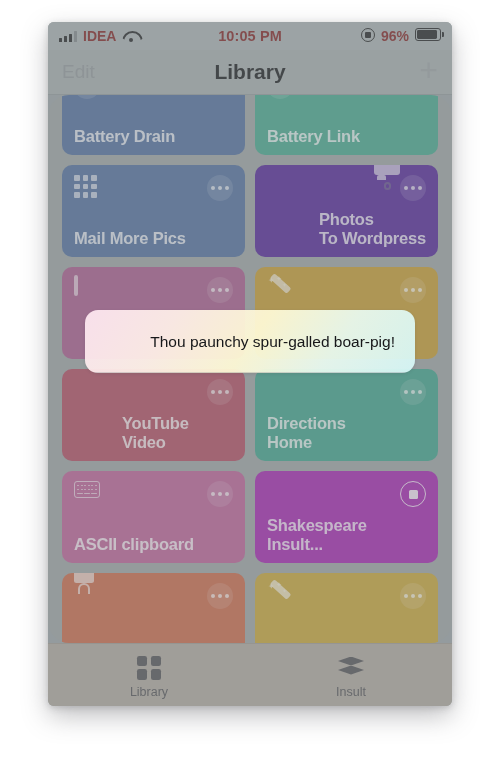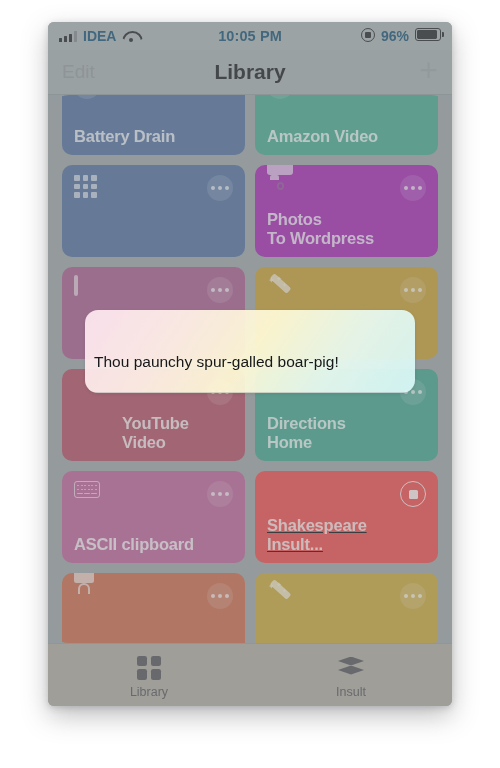--- a/index.html
+++ b/index.html
@@ -27,21 +27,21 @@
     box-shadow:0 10px 26px rgba(90,90,95,0.38), 0 2px 6px rgba(90,90,95,0.25);
   }
 
   
   #status-bar {
     position:relative;
     height:28px;
     background:#a8b0b1;
     display:flex; align-items:center;
     padding:0 11px;
-    color:#0c4a6e;
+    color:#7f1d1d;
     font-size:14.5px;
     font-weight:bold;
     z-index:6;
   }
   .sb-left { display:flex; align-items:center; gap:6px; flex:1 1 0; }
   .sb-center { flex:0 0 auto; letter-spacing:0.1px; }
   .sb-right { display:flex; justify-content:flex-end; gap:6px; flex:1 1 0; }
 
   .signal { display:flex; align-items:flex-end; gap:2px; height:11px; }
   .signal i { width:3px; background:#1b1d1e; border-radius:0.5px; display:block; }
@@ -264,26 +264,25 @@
     z-index:20;
     background:linear-gradient(125deg,
         rgba(255,232,242,0.93) 0%,
         rgba(255,240,232,0.93) 26%,
         rgba(255,250,214,0.93) 50%,
         rgba(233,250,240,0.93) 74%,
         rgba(215,248,248,0.93) 100%);
     box-shadow:0 1px 3px rgba(80,80,85,0.18);
   }
   #alert-message {
-    padding:22px 9px 20px;
-    text-align:left;
+    padding:22px 20px 20px;
+    text-align:right;
     font-size:15.5px;
     color:#17181a;
     line-height:1.3;
-    margin-top:20px;
   }
   #alert-divider {
     height:0.6px;
     background:rgba(130,130,135,0.30);
   }
   #alert-ok {
     height:45px;
     display:flex; align-items:center; justify-content:center;
     font-size:20px;
     color:#0a74ff;
@@ -361,21 +360,21 @@
           <div class="card" style="background: rgb(74, 106, 156);">
             <div class="card-top">
               <div class="ellipsis-btn"></div>
             </div>
             <div class="card-title" style="white-space: pre-line;">Battery Drain</div>
           </div>
           <div class="card" style="background: rgb(62, 166, 138);">
             <div class="card-top">
               <div class="ellipsis-btn"></div>
             </div>
-            <div class="card-title" style="white-space: pre-line;">Amazon Video</div>
+            <div class="card-title" style="white-space: pre-line;">Battery Link</div>
           </div>
           <div class="card" style="background: rgb(74, 106, 156);">
             <div class="card-top">
               <span class="card-icon">
                 <span class="ic-grid">
                   <i></i>
                   <i></i>
                   <i></i>
                   <i></i>
                   <i></i>
@@ -384,22 +383,23 @@
                   <i></i>
                   <i></i>
                 </span>
               </span>
               <div class="ellipsis-btn">
                 <i></i>
                 <i></i>
                 <i></i>
               </div>
             </div>
-          </div>
-          <div class="card" style="background: #a21caf;">
+            <div class="card-title" style="white-space: pre-line;">Mail More Pics</div>
+          </div>
+          <div class="card" style="background: #4c1d95; align-items: flex-end;">
             <div class="card-top">
               <span class="card-icon"><span class="ic-camera"><span class="hump"></span><span class="body"></span><span class="lens"></span></span></span>
               <div class="ellipsis-btn">
                 <i></i>
                 <i></i>
                 <i></i>
               </div>
             </div>
             <div class="card-title" style="white-space: pre-line;">Photos
 To Wordpress</div>
@@ -477,21 +477,21 @@
                 </span>
               </span>
               <div class="ellipsis-btn">
                 <i></i>
                 <i></i>
                 <i></i>
               </div>
             </div>
             <div class="card-title" style="white-space: pre-line;">ASCII clipboard</div>
           </div>
-          <div class="card" style="background: #ef4444; text-decoration: underline;">
+          <div class="card" style="background: #a21caf;">
             <div class="card-top">
               <span class="card-icon" style="visibility: hidden;"></span>
               <div class="stop-btn">
                 <i></i>
               </div>
             </div>
             <div class="card-title" style="white-space: pre-line;">Shakespeare
 Insult...</div>
           </div>
           <div class="card" style="background: rgb(204, 100, 66);">

